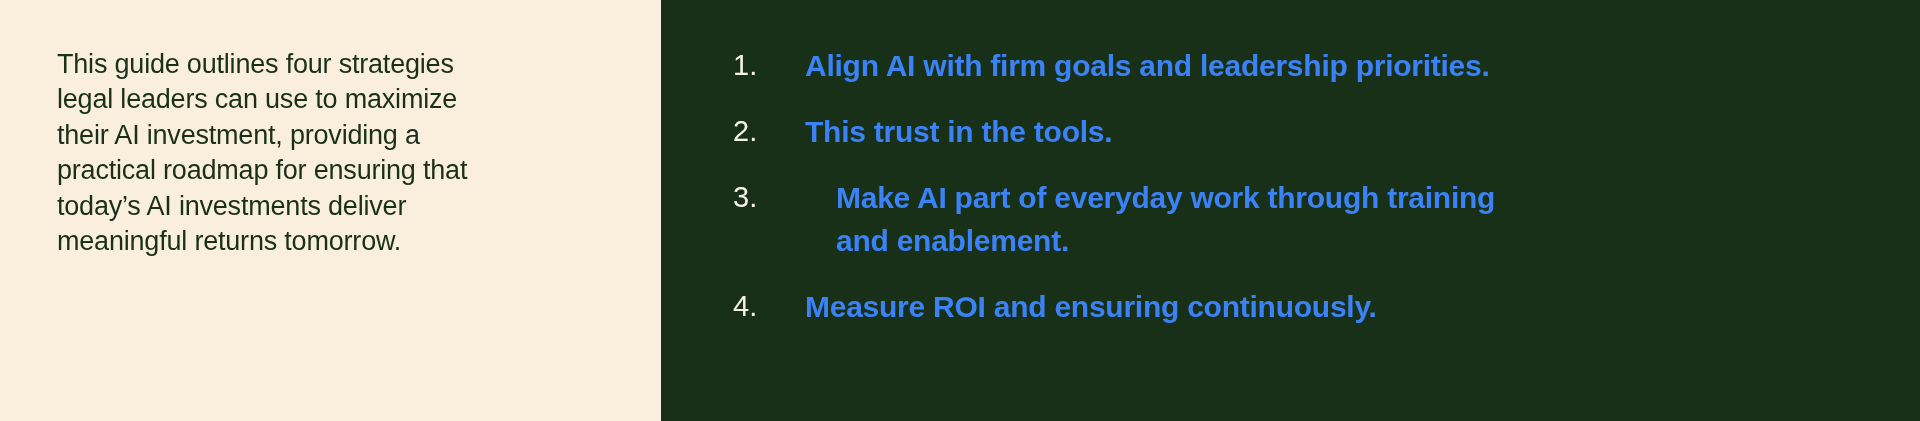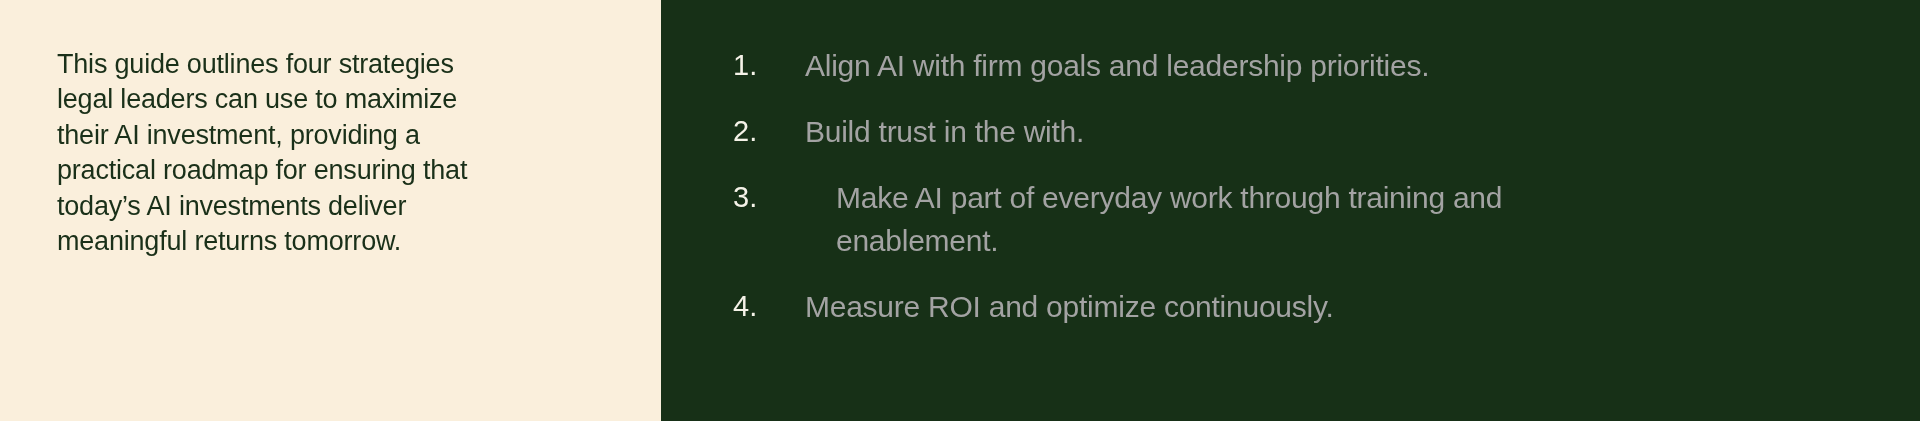--- a/index.html
+++ b/index.html
@@ -78,22 +78,22 @@
     line-height: 43px;
     font-weight: 400;
     color: #F5F2E8;
     letter-spacing: 0px;
   }
 
   .item-text {
     flex: 1 1 auto;
     font-size: 30px;
     line-height: 43px;
-    font-weight: 400;
-    color: #a3a3a3;
+    font-weight: 700;
+    color: #3b82f6;
     letter-spacing: -0.25px;
     max-width: 760px;
   }
 
   
   .strategy-item.wraps .item-text {
     max-width: 715px;
     margin-left: 31px;
   }
 
@@ -120,29 +120,29 @@
   <section class="panel-right">
     <ol class="strategy-list">
 
       <li class="strategy-item">
         <span class="item-number">1.</span>
         <span class="item-text">Align AI with firm goals and leadership priorities.</span>
       </li>
 
       <li class="strategy-item">
         <span class="item-number">2.</span>
-        <span class="item-text">Build trust in the with.</span>
+        <span class="item-text">This trust in the tools.</span>
       </li>
 
       <li class="strategy-item wraps">
         <span class="item-number">3.</span>
         <span class="item-text">Make AI part of everyday work through training and enablement.</span>
       </li>
 
       <li class="strategy-item">
         <span class="item-number">4.</span>
-        <span class="item-text">Measure ROI and optimize continuously.</span>
+        <span class="item-text">Measure ROI and ensuring continuously.</span>
       </li>
 
     </ol>
   </section>
 
 </div>
 
 </body></html>

